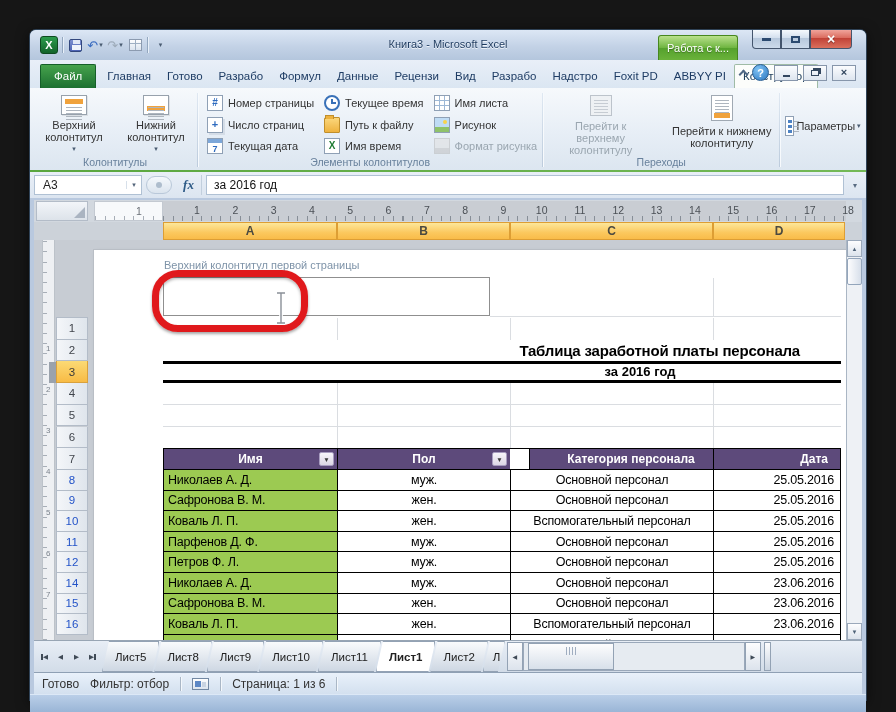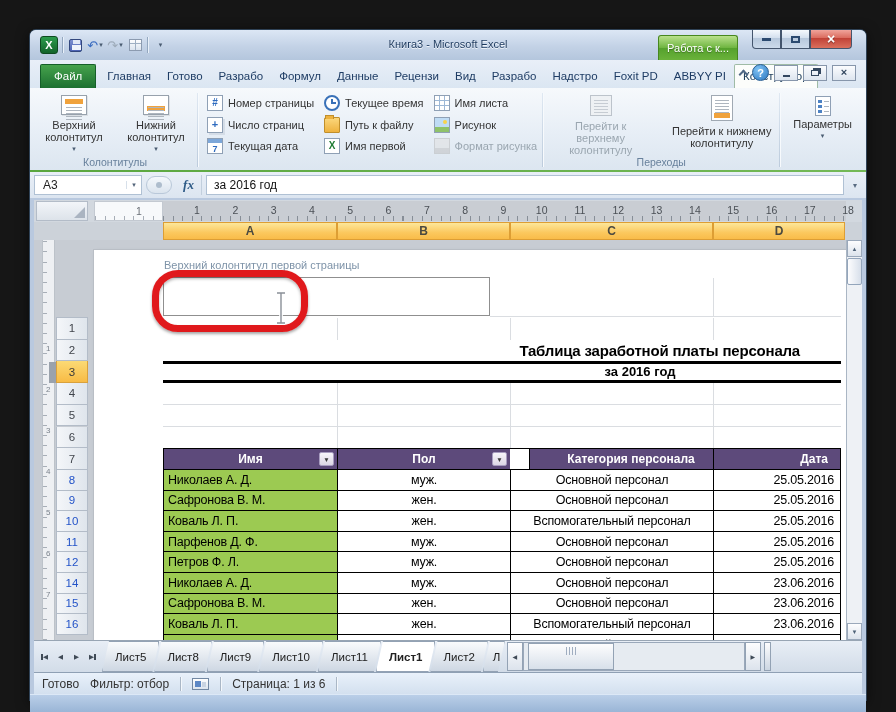--- a/index.html
+++ b/index.html
@@ -80,21 +80,21 @@
 .ic-format-picture{border:1px solid #b4bac2;background:linear-gradient(180deg,#dde2e8 0 9px,#bcc3cb 9px 16px)}
 .g3{width:243px;display:flex;justify-content:center;gap:20px}
 .navbtn{width:101px;display:flex;flex-direction:column;align-items:center;padding-top:5px;font-size:11px;line-height:12px;text-align:center;color:#333}
 .navbtn.dis{color:#9aa6b0}
 .gicon{position:relative;width:22px;height:26px;background:#fff;border:1px solid #a0a9b3;margin-bottom:4px}
 .gicon .glines{position:absolute;left:3px;right:3px;top:4px;height:14px;background:repeating-linear-gradient(#aeb6bf 0 1px,transparent 1px 3px)}
 .gicon.dis{background:#eef1f4;border-color:#bcc3cb}
 .gicon.dis .glines{background:repeating-linear-gradient(#c6ccd3 0 1px,transparent 1px 3px)}
 .gicon .band{position:absolute;left:2px;right:2px;bottom:2px;height:5px;background:#f0a23c}
 .g4{width:86px;display:flex;justify-content:center}
-.optbtn{width:76px;display:flex;flex-direction:column;align-items:center;padding-top:6px;font-size:11px;color:#333;gap:2px}
+.optbtn{width:76px;display:flex;align-items:center;padding-top:6px;font-size:11px;color:#333;gap:2px}
 .opticon{width:16px;height:20px;background:#fff;border:1px solid #8fa0b5;position:relative}
 .opticon:before{content:"";position:absolute;left:2px;top:3px;width:4px;height:13px;background:repeating-linear-gradient(#4d82c4 0 3px,transparent 3px 5px)}
 .opticon:after{content:"";position:absolute;left:8px;top:4px;width:5px;height:12px;background:repeating-linear-gradient(#aeb6bf 0 1px,transparent 1px 5px)}
 
 .fbar{height:26px;background:linear-gradient(#e9eff7,#dce5f0);display:flex;align-items:center;padding:3px 4px;gap:4px}
 .namebox{width:108px;height:20px;background:#fff;border:1px solid #b0c1d4;display:flex;align-items:center}
 .namebox .nbtext{flex:1;padding-left:8px;font-size:12px;color:#222}
 .nb-drop{width:15px;text-align:center;font-size:7px;color:#52647a;border-left:1px solid #d7e0ea}
 .fb-pill{width:26px;height:18px;border-radius:9px;background:linear-gradient(#f4f8fc,#dbe4ee);border:1px solid #b9c8d9;display:flex;align-items:center;justify-content:center}
 .fb-pill i{width:6px;height:6px;border-radius:50%;background:#aebdcd;display:block}
@@ -297,38 +297,39 @@
             <div class="hfitem">
               <div class="hfic ic-current-time"></div>
               <div class="hflab">Текущее время</div>
             </div>
             <div class="hfitem">
               <div class="hfic ic-file-path"></div>
               <div class="hflab">Путь к файлу</div>
             </div>
             <div class="hfitem">
               <div class="hfic ic-file-name"></div>
-              <div class="hflab">Имя первой</div>
+              <div class="hflab">Имя время</div>
             </div>
           </div>
           <div class="hfcol">
             <div class="hfitem">
               <div class="hfic ic-sheet-name"></div>
               <div class="hflab">Имя листа</div>
             </div>
             <div class="hfitem">
               <div class="hfic ic-picture"></div>
               <div class="hflab">Рисунок</div>
             </div>
             <div class="hfitem dis">
               <div class="hfic ic-format-picture"></div>
               <div class="hflab">Формат рисунка</div>
             </div>
           </div>
         </div>
+      <div class="glabel">Элементы колонтитулов</div>
     </div>
     <div class="gsep"></div>
     <div class="rgroup g3">
       <div class="navbtn dis">
         <span class="gicon dis">
             <span class="glines"></span>
           </span>
         <span>Перейти к верхнему колонтитулу</span>
       </div>
       <div class="navbtn">

